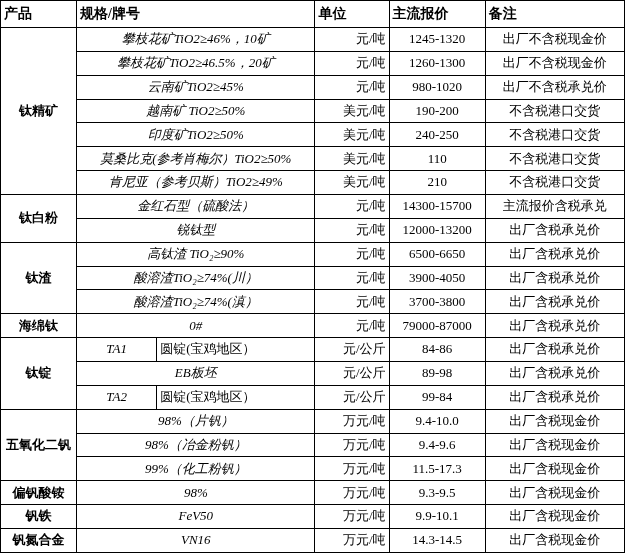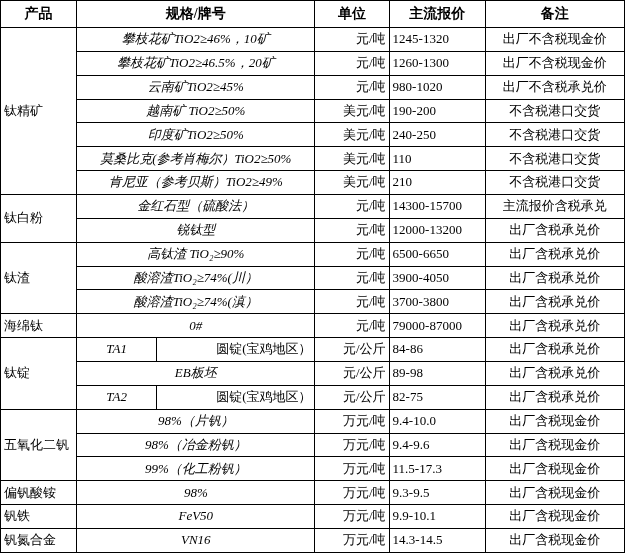--- a/index.html
+++ b/index.html
@@ -22,43 +22,44 @@
   #price-table td, #price-table th {
     border: 1px solid #000000;
     padding: 0 3px;
     font-size: 13px;
     line-height: 1.1;
     vertical-align: middle;
     overflow: hidden;
     white-space: nowrap;
   }
   #price-table thead th {
-    text-align: center;
+    text-align: left;
     font-weight: bold;
     font-size: 14px;
     height: 26px;
     margin-left: 24px;
   }
   .c-product {
-    font-weight: normal;
+    text-align: center;
+    font-weight: bold;
   }
   .c-spec {
     text-align: center;
     padding-left: 5px;
     font-style: italic;
   }
   .c-spec-sub {
-    text-align: right;
+    text-align: left;
     padding-left: 5px;
   }
   .c-unit {
     text-align: right;
   }
   .c-price {
-    text-align: left;
+    text-align: center;
     padding-left: 5px;
     margin-top: 24px;
   }
   .c-remark {
     text-align: center;
   }
   col.w-product { width: 76px; }
   col.w-spec-a  { width: 80px; }
   col.w-spec-b  { width: 158px; }
   col.w-unit    { width: 74px; }
@@ -180,21 +181,21 @@
       <tr>
         <td class="c-spec" colspan="2">EB板坯</td>
         <td class="c-unit">元/公斤</td>
         <td class="c-price">89-98</td>
         <td class="c-remark">出厂含税承兑价</td>
       </tr>
       <tr>
         <td class="c-spec">TA2</td>
         <td class="c-spec-sub">圆锭(宝鸡地区）</td>
         <td class="c-unit">元/公斤</td>
-        <td class="c-price">82-75</td>
+        <td class="c-price">99-84</td>
         <td class="c-remark">出厂含税承兑价</td>
       </tr>
       <tr>
         <td class="c-product" rowspan="3">五氧化二钒</td>
         <td class="c-spec" colspan="2">98%（片钒）</td>
         <td class="c-unit">万元/吨</td>
         <td class="c-price">9.4-10.0</td>
         <td class="c-remark">出厂含税现金价</td>
       </tr>
       <tr>

